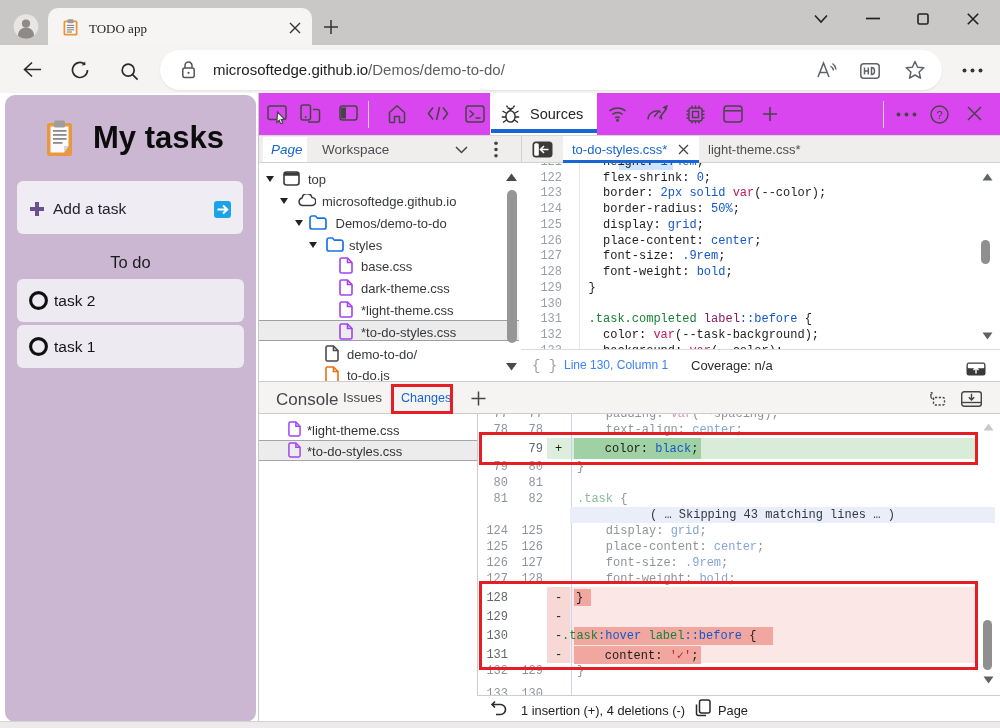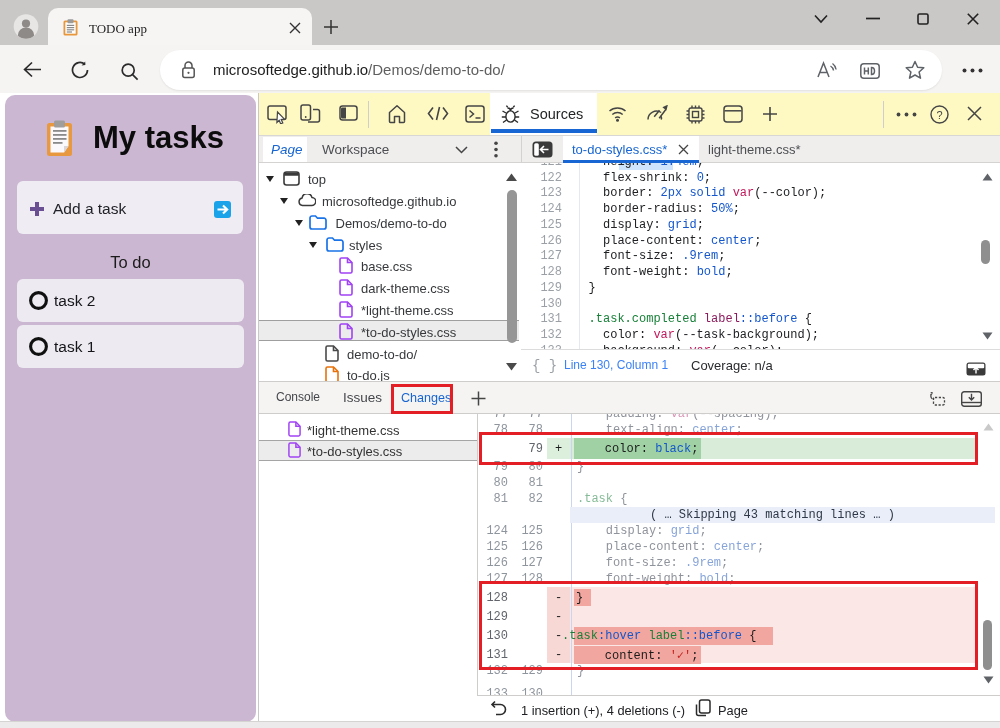--- a/index.html
+++ b/index.html
@@ -20,21 +20,21 @@
 #card { left:5px; top:2px; width:251px; height:627px; background:#cbb7d1; border-radius:10px; }
 #mytasks { left:88px; top:25px; font-size:31px; font-weight:bold; color:#0c0c0c; letter-spacing:0px; }
 #addbox { left:12px; top:86px; width:226px; height:53px; background:#efedf3; border-radius:6px; }
 #addlabel { left:48px; top:105px; font-size:15.5px; color:#22222a; }
 #todo { left:0; top:158px; width:251px; text-align:center; font-size:16.5px; color:#1b1b1b; }
 .taskbox { left:12px; width:227px; height:43px; background:#edebf1; border-radius:6px; }
 .tasklabel { left:49px; font-size:15.5px; color:#15151a; }
 
 #devtools { left:258px; top:93px; width:742px; height:635px; background:#fff; border-left:1px solid #c9c9c9; }
 
-#dt-toolbar { left:0; top:0; width:742px; height:43px; background:#fef9c3; border-bottom:1px solid #d9d7d6; }
+#dt-toolbar { left:0; top:0; width:742px; height:43px; background:#d946ef; border-bottom:1px solid #d9d7d6; }
 #src-tab { left:231px; top:0; width:107px; height:42px; background:#fff; }
 #src-underline { left:232px; top:36px; width:106px; height:4px; background:#1766d3; }
 #src-label { left:271px; top:13px; font-size:14.5px; color:#242527; }
 
 #dt-row2 { left:0; top:43px; width:742px; height:27px; background:#efeeed; border-bottom:1px solid #d5d3d2; }
 #page-pill { left:4px; top:1px; width:44px; height:25px; background:#fff; }
 #page-label { left:12px; top:6px; font-size:13.5px; color:#1765d2;font-style:italic; }
 #ws-label { left:63px; top:6px; font-size:13.5px; color:#4c4e52; }
 #cssTab { left:304px; top:0px; width:136px; height:26px; background:#fff; }
 #cssTab-underline { left:304px; top:23.5px; width:136px; height:3.5px; background:#1766d3; }
@@ -454,21 +454,21 @@
     <div class="abs" style="left:43px;top:8px;font-size:12px;color:#3b82f6">Line 130, Column 1</div>
     <div class="abs" style="left:170px;top:8px;font-size:13px;color:#2a2b2e">Coverage: n/a</div>
     <svg class="icon" style="left:445px;top:12px" width="20" height="14" viewBox="0 0 20 14">
           <rect x="0.5" y="0.5" width="19" height="13" rx="2.5" fill="#3a3a3a"></rect>
           <rect x="1.8" y="1.8" width="16.4" height="4.4" rx="1" fill="#fff"></rect>
           <path d="M10 11.5 V5.5 M7.5 8 L10 5.2 L12.5 8" stroke="#fff" stroke-width="1.4" fill="none"></path>
         </svg>
   </div>
 
   <div class="abs" id="drawer-tabs">
-    <div class="abs" style="left:17px;top:8px;font-size:12px;color:#44464a">Console</div>
+    <div class="abs" style="left:17px;top:8px;font-size:17px;color:#44464a">Console</div>
     <div class="abs" style="left:84px;top:8px;font-size:13.5px;color:#44464a">Issues</div>
     <div class="abs" style="left:142px;top:8.5px;font-size:12.6px;color:#1765d2">Changes</div>
     <svg class="icon" style="left:212px;top:9px" width="15" height="15" viewBox="0 0 15 15">
           <path d="M7.5 0.5 V14.5 M0.5 7.5 H14.5" stroke="#454545" stroke-width="1.5"></path>
         </svg>
     <svg class="icon" style="left:668px;top:10px" width="19" height="14" viewBox="0 0 19 14">
           <path d="M5.5 7 a3.5 3.5 0 0 1 0 -6 M5.5 1 L3.5 3 M5.5 1 L3.5 -0.5" stroke="#454545" stroke-width="1.3" fill="none"></path>
           <rect x="6.5" y="5.5" width="11" height="7.5" rx="1.5" stroke="#454545" stroke-width="1.3" fill="none" stroke-dasharray="2.2 1.6"></rect>
         </svg>
     <svg class="icon" style="left:702px;top:9px" width="21" height="16" viewBox="0 0 21 16">

